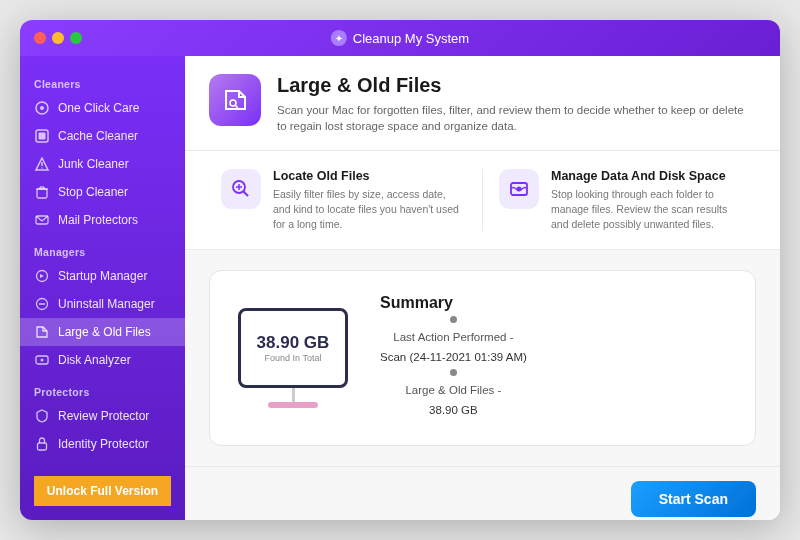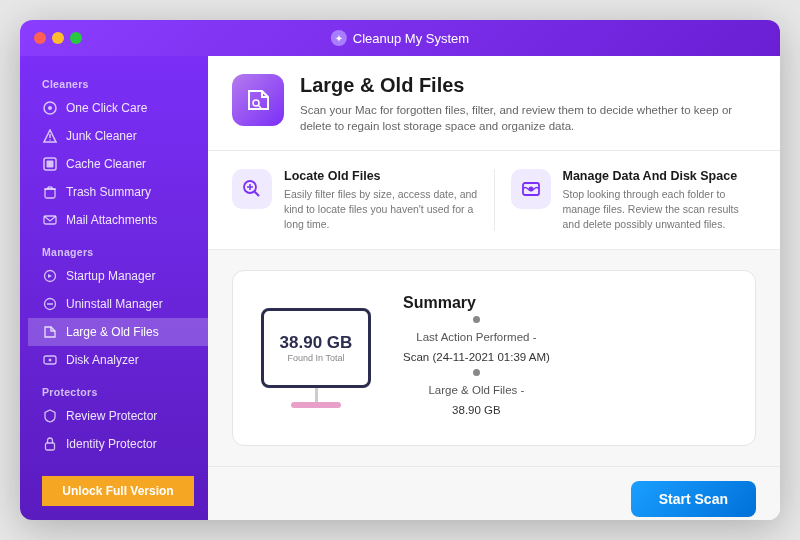--- a/index.html
+++ b/index.html
@@ -62,25 +62,25 @@
       font-size: 10px;
       color: #fff;
     }
     .main-content {
       display: flex;
       flex: 1;
       overflow: hidden;
     }
     
     .sidebar {
-      width: 188px;
+      width: 165px;
       background: linear-gradient(180deg, #7b2ff7 0%, #5a1bbf 100%);
       display: flex;
       flex-direction: column;
-      padding: 14px 0 14px 8px;
+      padding: 14px 0 14px 0;
       flex-shrink: 0;
     }
     .sidebar-section-label {
       color: rgba(255,255,255,0.7);
       font-size: 10.5px;
       font-weight: 600;
       padding: 8px 14px 4px 14px;
       letter-spacing: 0.3px;
     }
     .sidebar-item {
@@ -157,21 +157,21 @@
     }
     .header-text p {
       font-size: 11.5px;
       color: #666;
       line-height: 1.4;
       max-width: 500px;
     }
     .features-row {
       display: flex;
       gap: 0;
-      padding: 18px 24px;
+      padding: 18px 36px;
       background: #fff;
       border-bottom: 1px solid #ebebeb;
     }
     .feature-item {
       display: flex;
       align-items: flex-start;
       gap: 12px;
       flex: 1;
     }
     .feature-icon-box {
@@ -331,59 +331,59 @@
             <circle cx="7" cy="7" r="6" stroke="rgba(255,255,255,0.8)" stroke-width="1.5"></circle>
             <circle cx="7" cy="7" r="2" fill="rgba(255,255,255,0.8)"></circle>
           </svg>
         </div>
         <span>One Click Care</span>
       </div>
 
       <div class="sidebar-item">
         <div class="sidebar-icon">
           <svg width="14" height="14" viewBox="0 0 14 14" fill="none">
+            <rect x="1" y="1" width="12" height="12" rx="2" stroke="rgba(255,255,255,0.8)" stroke-width="1.5"></rect>
+            <rect x="3.5" y="3.5" width="7" height="7" rx="1" fill="rgba(255,255,255,0.8)"></rect>
+          </svg>
+        </div>
+        <span>Cache Cleaner</span>
+      </div>
+
+      <div class="sidebar-item">
+        <div class="sidebar-icon">
+          <svg width="14" height="14" viewBox="0 0 14 14" fill="none">
             <polygon points="7,1 13,13 1,13" stroke="rgba(255,255,255,0.8)" stroke-width="1.5" fill="none"></polygon>
             <line x1="7" y1="5" x2="7" y2="9" stroke="rgba(255,255,255,0.8)" stroke-width="1.5"></line>
             <circle cx="7" cy="11" r="0.7" fill="rgba(255,255,255,0.8)"></circle>
           </svg>
         </div>
         <span>Junk Cleaner</span>
-      </div>
-
-      <div class="sidebar-item">
-        <div class="sidebar-icon">
-          <svg width="14" height="14" viewBox="0 0 14 14" fill="none">
-            <rect x="1" y="1" width="12" height="12" rx="2" stroke="rgba(255,255,255,0.8)" stroke-width="1.5"></rect>
-            <rect x="3.5" y="3.5" width="7" height="7" rx="1" fill="rgba(255,255,255,0.8)"></rect>
-          </svg>
-        </div>
-        <span>Cache Cleaner</span>
       </div>
 
       <div class="sidebar-item">
         <div class="sidebar-icon">
           <svg width="14" height="14" viewBox="0 0 14 14" fill="none">
             <rect x="2" y="4" width="10" height="9" rx="1.5" stroke="rgba(255,255,255,0.8)" stroke-width="1.3"></rect>
             <line x1="1" y1="4" x2="13" y2="4" stroke="rgba(255,255,255,0.8)" stroke-width="1.3"></line>
             <line x1="5" y1="4" x2="5" y2="2" stroke="rgba(255,255,255,0.8)" stroke-width="1.3"></line>
             <line x1="9" y1="4" x2="9" y2="2" stroke="rgba(255,255,255,0.8)" stroke-width="1.3"></line>
             <line x1="5" y1="2" x2="9" y2="2" stroke="rgba(255,255,255,0.8)" stroke-width="1.3"></line>
           </svg>
         </div>
-        <span>Trash Summary</span>
+        <span>Stop Cleaner</span>
       </div>
 
       <div class="sidebar-item">
         <div class="sidebar-icon">
           <svg width="14" height="14" viewBox="0 0 14 14" fill="none">
             <rect x="1" y="3" width="12" height="8" rx="1.5" stroke="rgba(255,255,255,0.8)" stroke-width="1.3"></rect>
             <polyline points="1,3 7,8 13,3" stroke="rgba(255,255,255,0.8)" stroke-width="1.3" fill="none"></polyline>
           </svg>
         </div>
-        <span>Mail Attachments</span>
+        <span>Mail Protectors</span>
       </div>
 
       <div class="sidebar-spacer"></div>
       <div class="sidebar-section-label">Managers</div>
 
       <div class="sidebar-item">
         <div class="sidebar-icon">
           <svg width="14" height="14" viewBox="0 0 14 14" fill="none">
             <circle cx="7" cy="7" r="5.5" stroke="rgba(255,255,255,0.8)" stroke-width="1.3"></circle>
             <path d="M5 5 L9 7 L5 9 Z" fill="rgba(255,255,255,0.8)"></path>

